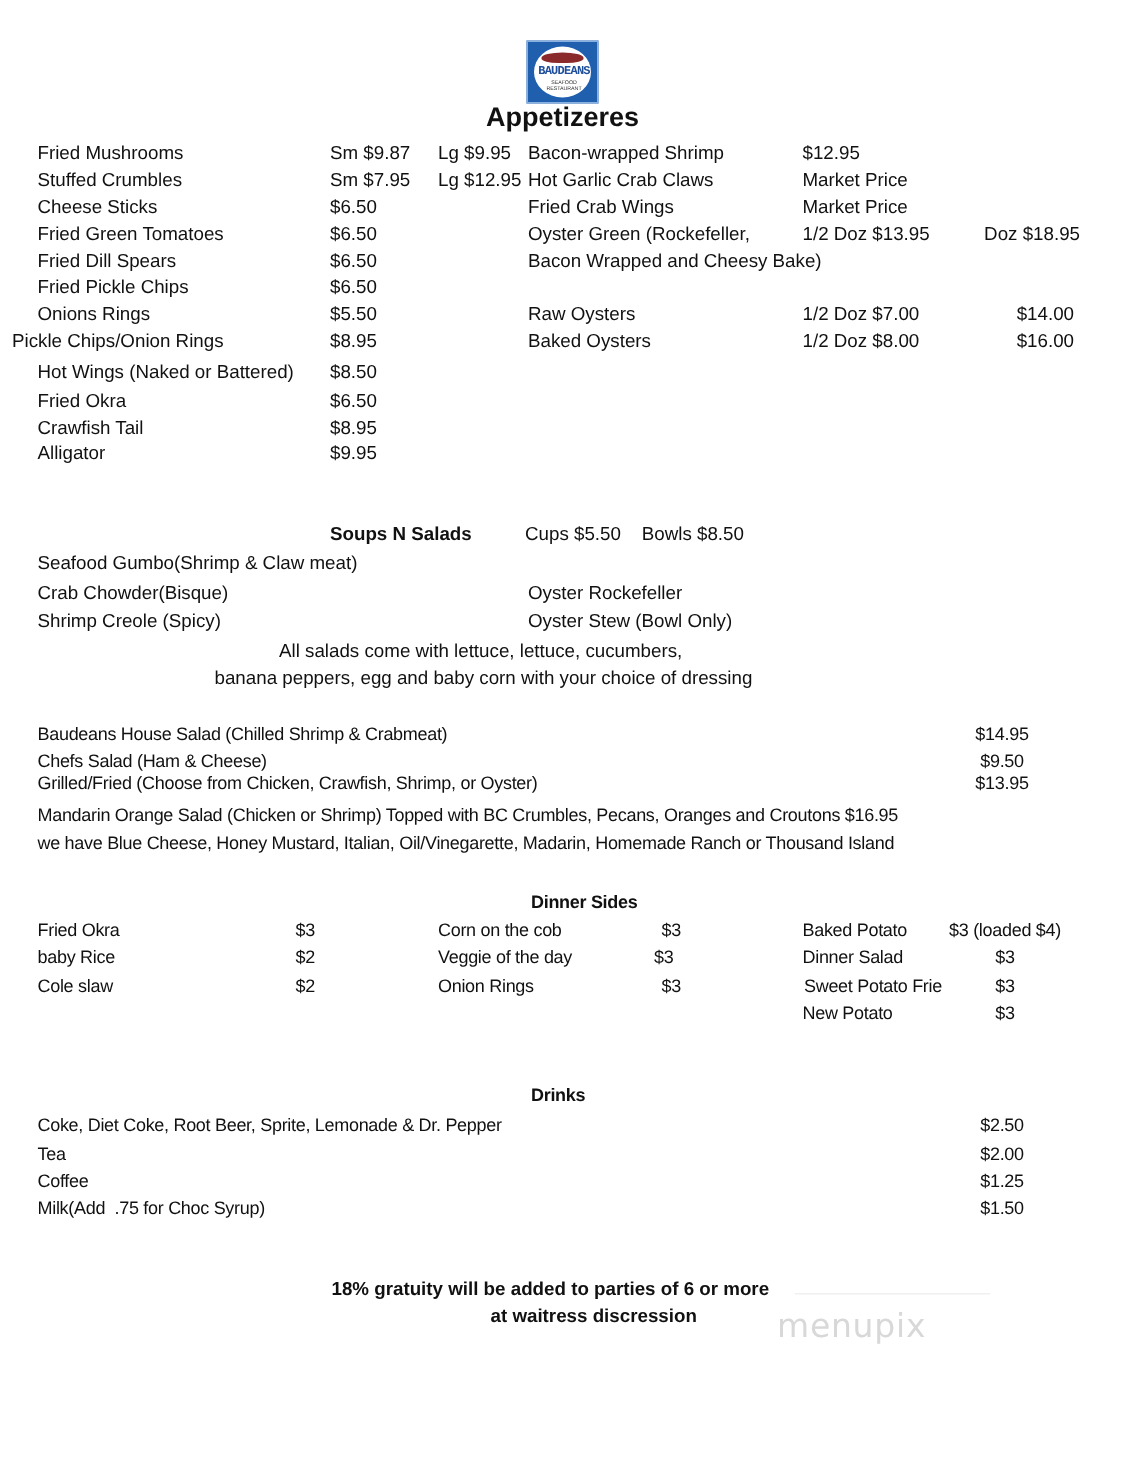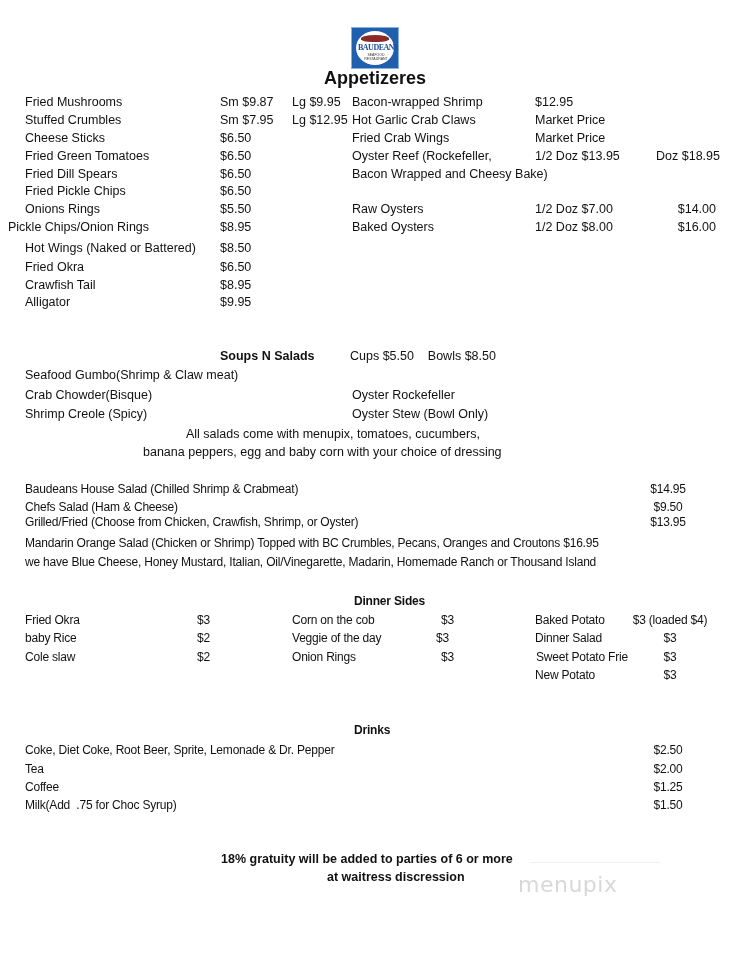--- a/index.html
+++ b/index.html
@@ -21,21 +21,21 @@
       position: absolute; left: 4px; top: 3px; width: 38px; height: 34px;
       background: #ffffff; border-radius: 50%;
     }
     .logo-crab {
       position: absolute; left: 9px; top: 7px; width: 28px; height: 7px;
       background: #8b2a2a; border-radius: 50% 50% 40% 40%;
     }
     .logo-name {
       position: absolute; left: 6px; top: 15px; width: 36px; text-align: center;
       font-size: 8px; font-weight: bold; color: #1f4f9a; line-height: 9px;
-      font-family: Liberation Serif, serif; letter-spacing: -0.5px;
+      font-family: Liberation Mono, monospace; letter-spacing: -0.5px;
     }
     .logo-sub {
       position: absolute; left: 8px; top: 25px; width: 32px; text-align: center;
       font-size: 3.5px; color: #333; line-height: 4px;
     }
 
     .title {
       position: absolute; left: 0; top: 67px; width: 750px; text-align: center;
       font-size: 18px; font-weight: bold; line-height: 22px;
     }
@@ -123,21 +123,21 @@
   </div>
   <div>
     <span class="abs" style="left:352px;top:112px">Hot Garlic Crab Claws</span>
     <span class="abs" style="left:535px;top:112px">Market Price</span>
   </div>
   <div>
     <span class="abs" style="left:352px;top:130px">Fried Crab Wings</span>
     <span class="abs" style="left:535px;top:130px">Market Price</span>
   </div>
   <div>
-    <span class="abs" style="left:352px;top:148px">Oyster Reef (Rockefeller,</span>
+    <span class="abs" style="left:352px;top:148px">Oyster Green (Rockefeller,</span>
     <span class="abs" style="left:535px;top:148px">1/2 Doz $13.95</span>
     <span class="abs right" style="left:620px;top:148px;width:100px">Doz $18.95</span>
   </div>
   <div>
     <span class="abs" style="left:352px;top:166px">Bacon Wrapped and Cheesy Bake)</span>
   </div>
   <div>
     <span class="abs" style="left:352px;top:201px">Raw Oysters</span>
     <span class="abs" style="left:535px;top:201px">1/2 Doz $7.00</span>
     <span class="abs right" style="left:620px;top:201px;width:96px">$14.00</span>
@@ -151,21 +151,21 @@
 
 <span class="abs section-head" style="left:220px;top:348px">Soups N Salads</span>
 <span class="abs" style="left:350px;top:348px;white-space:pre">Cups $5.50    Bowls $8.50</span>
 
 <span class="abs" style="left:25px;top:367px">Seafood Gumbo(Shrimp &amp; Claw meat)</span>
 <span class="abs" style="left:25px;top:387px">Crab Chowder(Bisque)</span>
 <span class="abs" style="left:25px;top:406px">Shrimp Creole (Spicy)</span>
 <span class="abs" style="left:352px;top:387px">Oyster Rockefeller</span>
 <span class="abs" style="left:352px;top:406px">Oyster Stew (Bowl Only)</span>
 
-<span class="abs" style="left:186px;top:426px">All salads come with menupix, tomatoes, cucumbers,</span>
+<span class="abs" style="left:186px;top:426px">All salads come with lettuce, lettuce, cucumbers,</span>
 <span class="abs" style="left:143px;top:444px">banana peppers, egg and baby corn with your choice of dressing</span>
 
 <div>
   <div>
     <span class="abs narrow" style="left:25px;top:481px">Baudeans House Salad (Chilled Shrimp &amp; Crabmeat)</span>
     <span class="abs narrow right" style="left:620px;top:481px;width:96px">$14.95</span>
   </div>
   <div>
     <span class="abs narrow" style="left:25px;top:499px">Chefs Salad (Ham &amp; Cheese)</span>
     <span class="abs narrow right" style="left:620px;top:499px;width:96px">$9.50</span>

